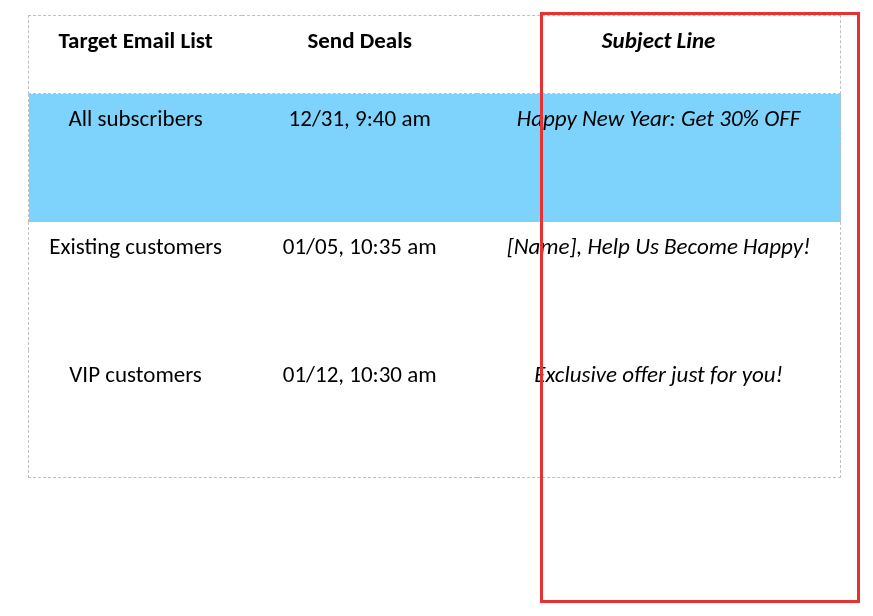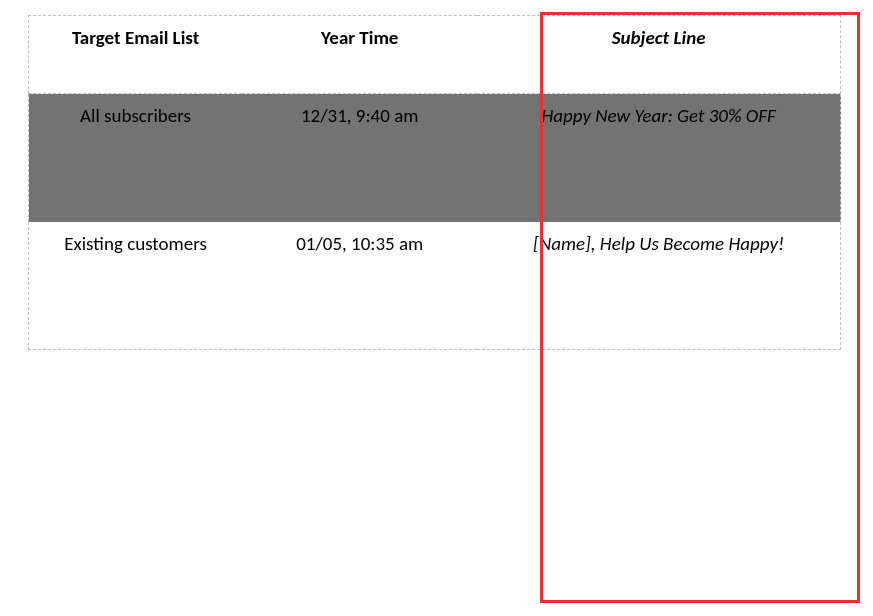--- a/index.html
+++ b/index.html
@@ -18,21 +18,21 @@
       position: relative;
     }
     table {
       border-collapse: collapse;
       width: 100%;
       table-layout: fixed;
     }
     th, td {
       text-align: center;
       vertical-align: top;
-      font-size: 19px;
+      font-size: 23px;
       color: #000000;
       padding: 10px 18px;
     }
     th {
       font-weight: 700;
       border-top: 1px dashed #bfbfbf;
       border-bottom: 1px dashed #bfbfbf;
     }
     th:first-child, td:first-child {
       border-left: 1px dashed #bfbfbf;
@@ -41,21 +41,21 @@
       border-right: 1px dashed #bfbfbf;
       font-style: italic;
     }
     tr:last-child td {
       border-bottom: 1px dashed #bfbfbf;
     }
     .col-1 { width: 200px; }
     .col-2 { width: 220px; }
     .col-3 { width: 340px; }
     .row-highlight td {
-      background-color: #737373;
+      background-color: #7dd3fc;
     }
     tbody tr {
       height: 128px;
     }
     thead tr {
       height: 78px;
     }
     .highlight-box {
       position: absolute;
       top: -3px;
@@ -72,31 +72,36 @@
 <div class="table-container">
   <table>
     <colgroup>
       <col class="col-1">
       <col class="col-2">
       <col class="col-3">
     </colgroup>
     <thead>
       <tr>
         <th>Target Email List</th>
-        <th>Year Time</th>
+        <th>Send Deals</th>
         <th>Subject Line</th>
       </tr>
     </thead>
     <tbody>
       <tr class="row-highlight">
         <td>All subscribers</td>
         <td>12/31, 9:40 am</td>
         <td>Happy New Year: Get 30% OFF</td>
       </tr>
       <tr>
         <td>Existing customers</td>
         <td>01/05, 10:35 am</td>
         <td>[Name], Help Us Become Happy!</td>
       </tr>
+      <tr>
+        <td>VIP customers</td>
+        <td>01/12, 10:30 am</td>
+        <td>Exclusive offer just for you!</td>
+      </tr>
     </tbody>
   </table>
   <div class="highlight-box"></div>
 </div>
 
 </body></html>

